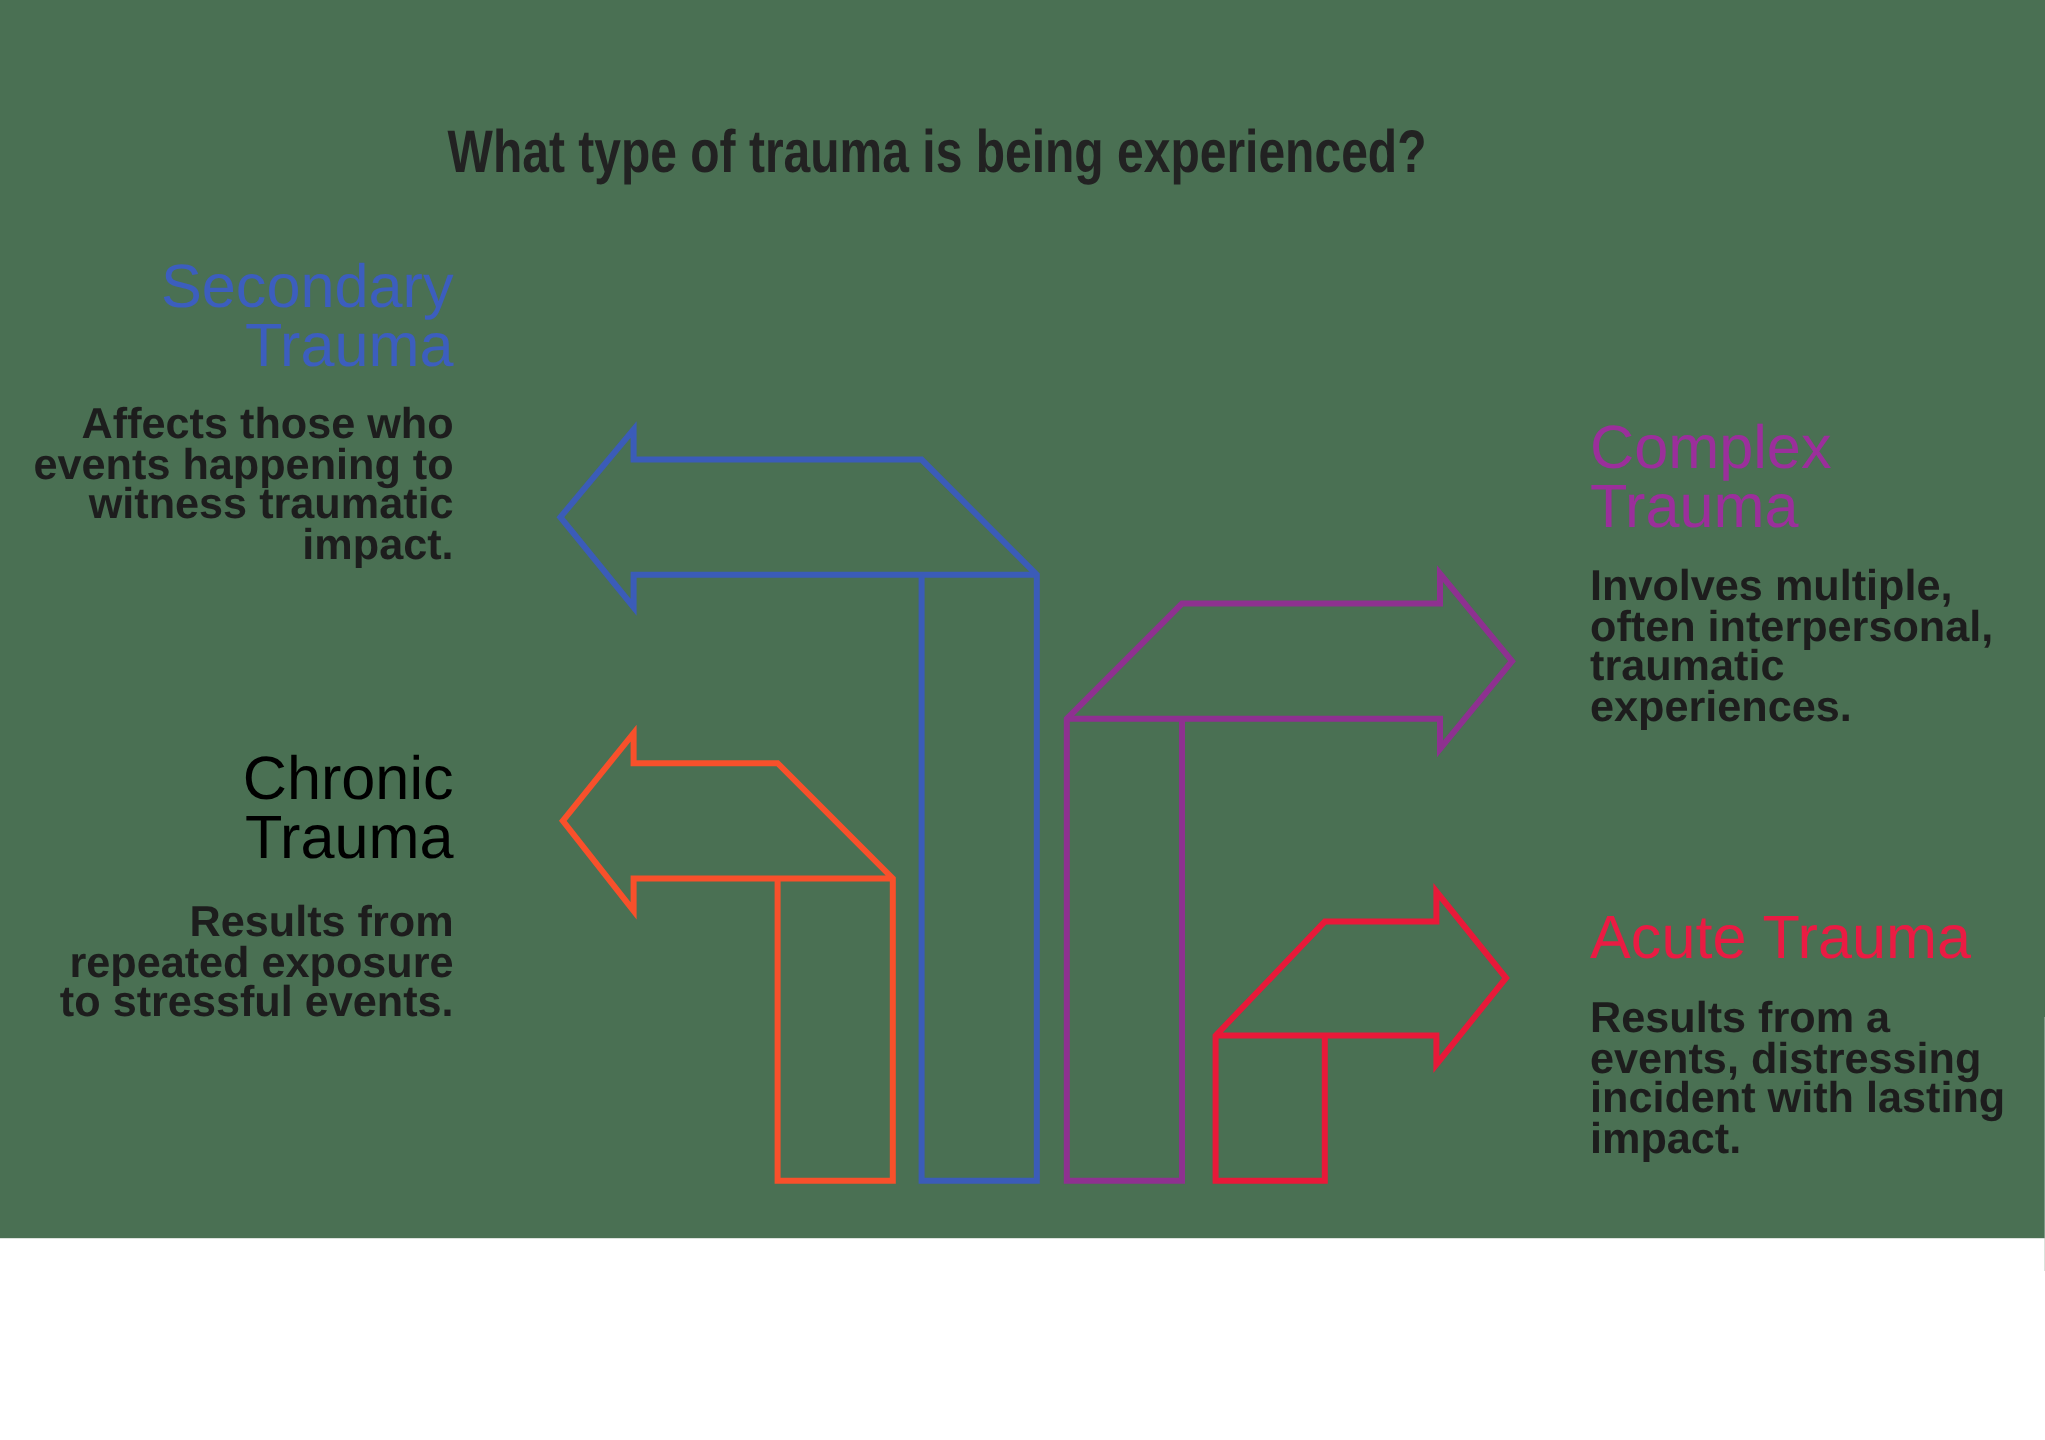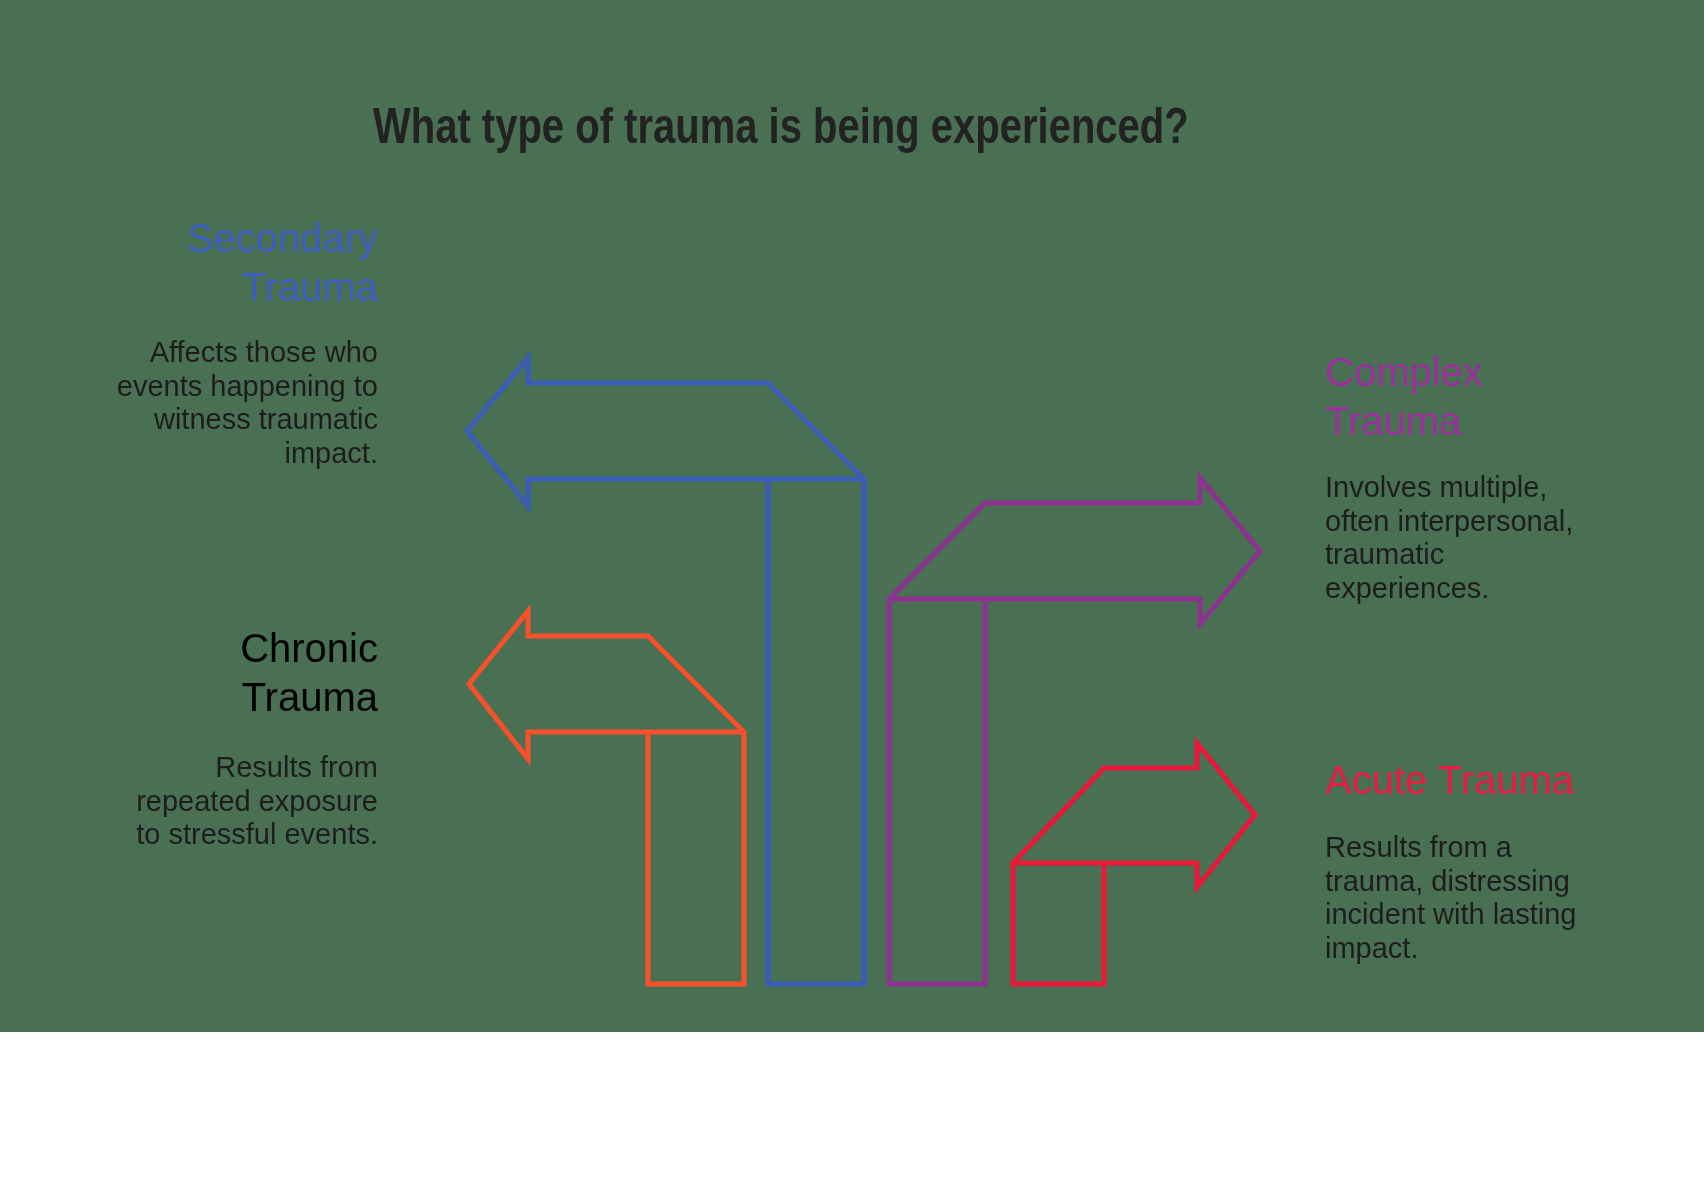--- a/index.html
+++ b/index.html
@@ -5,22 +5,22 @@
   html,body{margin:0;padding:0;}
   body{font-family:"Liberation Sans", sans-serif;}
   .canvas{position:relative;width:1704px;height:1032px;overflow:hidden;}
   .arrows{position:absolute;left:0;top:0;}
   .arrows path{fill:none;stroke-width:5px;stroke-linejoin:miter;}
   .page-title{
     position:absolute;left:373px;top:97px;margin:0;
     font-size:50px;font-weight:700;letter-spacing:0px;white-space:nowrap;
     transform:scaleX(0.8);transform-origin:left top;
   }
-  .sec-title{position:absolute;font-size:40px;line-height:49px;font-weight:400;}
-  .sec-desc{position:absolute;font-size:29px;line-height:33.5px;font-weight:400;}
+  .sec-title{position:absolute;font-size:51px;line-height:49px;font-weight:400;}
+  .sec-desc{position:absolute;font-size:36px;line-height:33.5px;font-weight:700;}
   .al-r{text-align:right;}
   .al-l{text-align:left;}
   .line{white-space:nowrap;}
   
   .t-secondary{top:214px;right:1326px;}
   .d-secondary{top:336px;right:1326px;}
   .t-chronic{top:624px;right:1326px;}
   .d-chronic{top:751px;right:1326px;}
   
   .t-complex{top:348px;left:1325px;}
@@ -72,18 +72,18 @@
     <div class="line">often interpersonal,</div>
     <div class="line">traumatic</div>
     <div class="line">experiences.</div>
   </div>
 
   <div class="sec-title al-l t-acute" style="color: rgb(234, 27, 67);">
     <div class="line">Acute Trauma</div>
   </div>
   <div class="sec-desc al-l d-acute" style="color: rgb(29, 29, 29);">
     <div class="line">Results from a</div>
-    <div class="line">trauma, distressing</div>
+    <div class="line">events, distressing</div>
     <div class="line">incident with lasting</div>
     <div class="line">impact.</div>
   </div>
 
 </div>
 
 </body></html>

